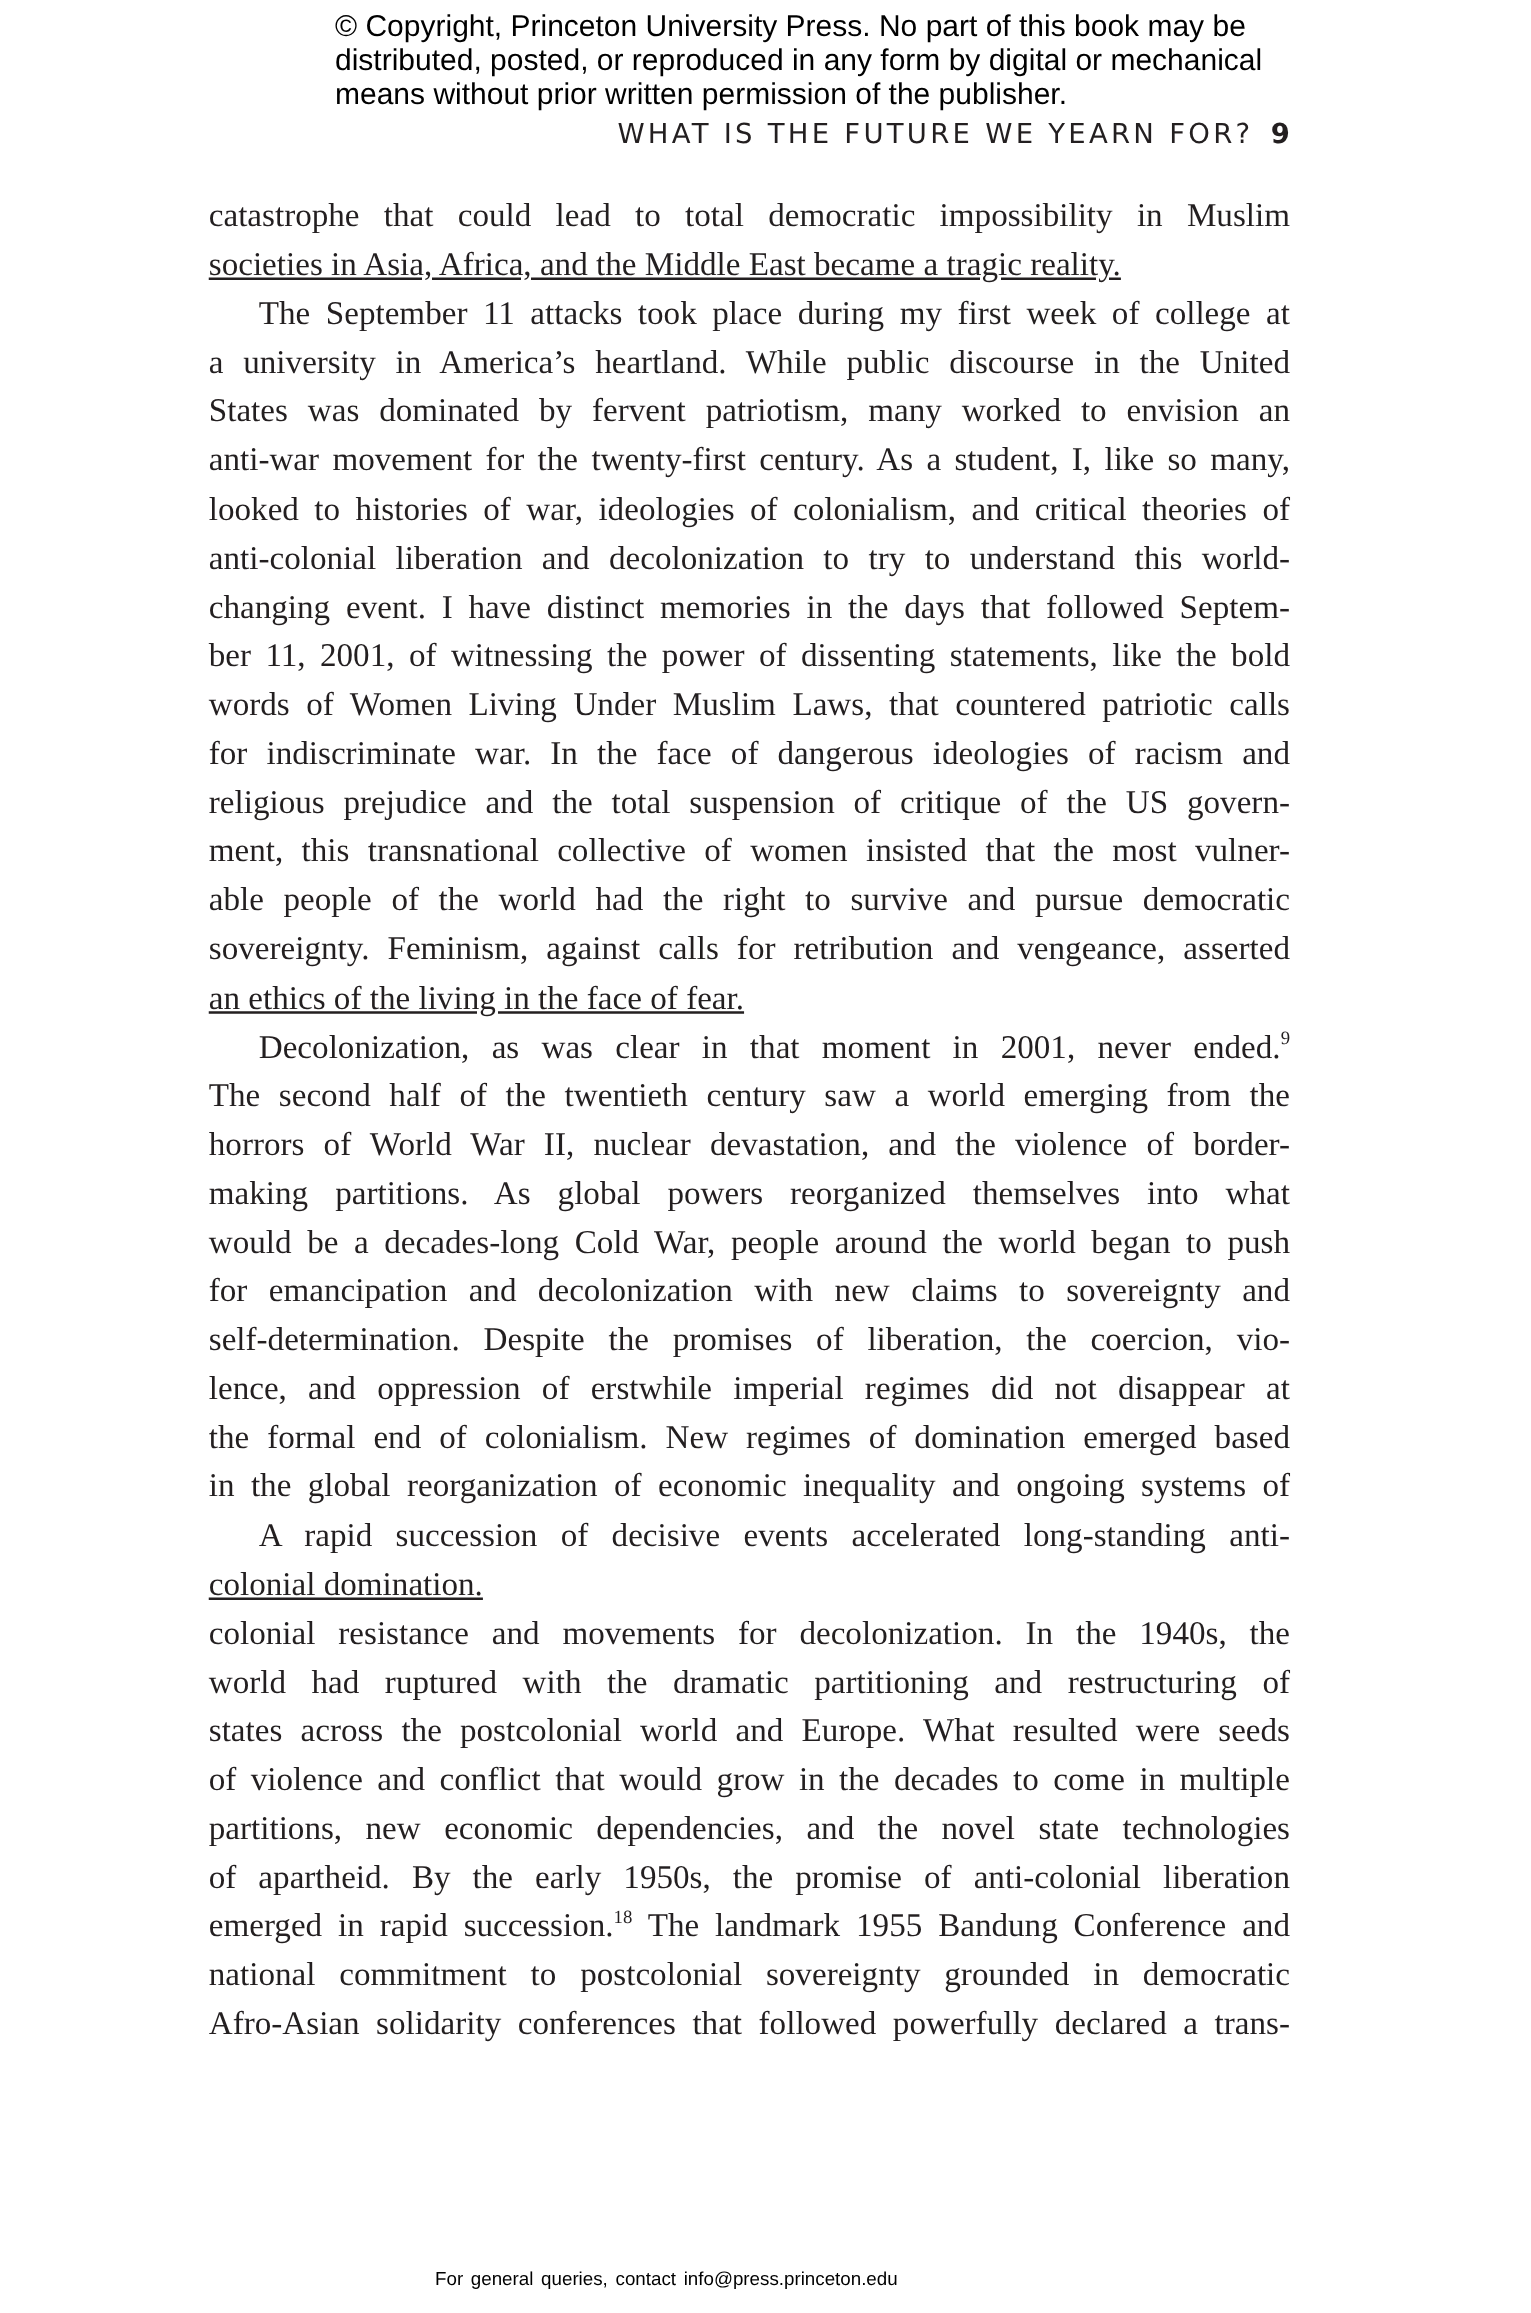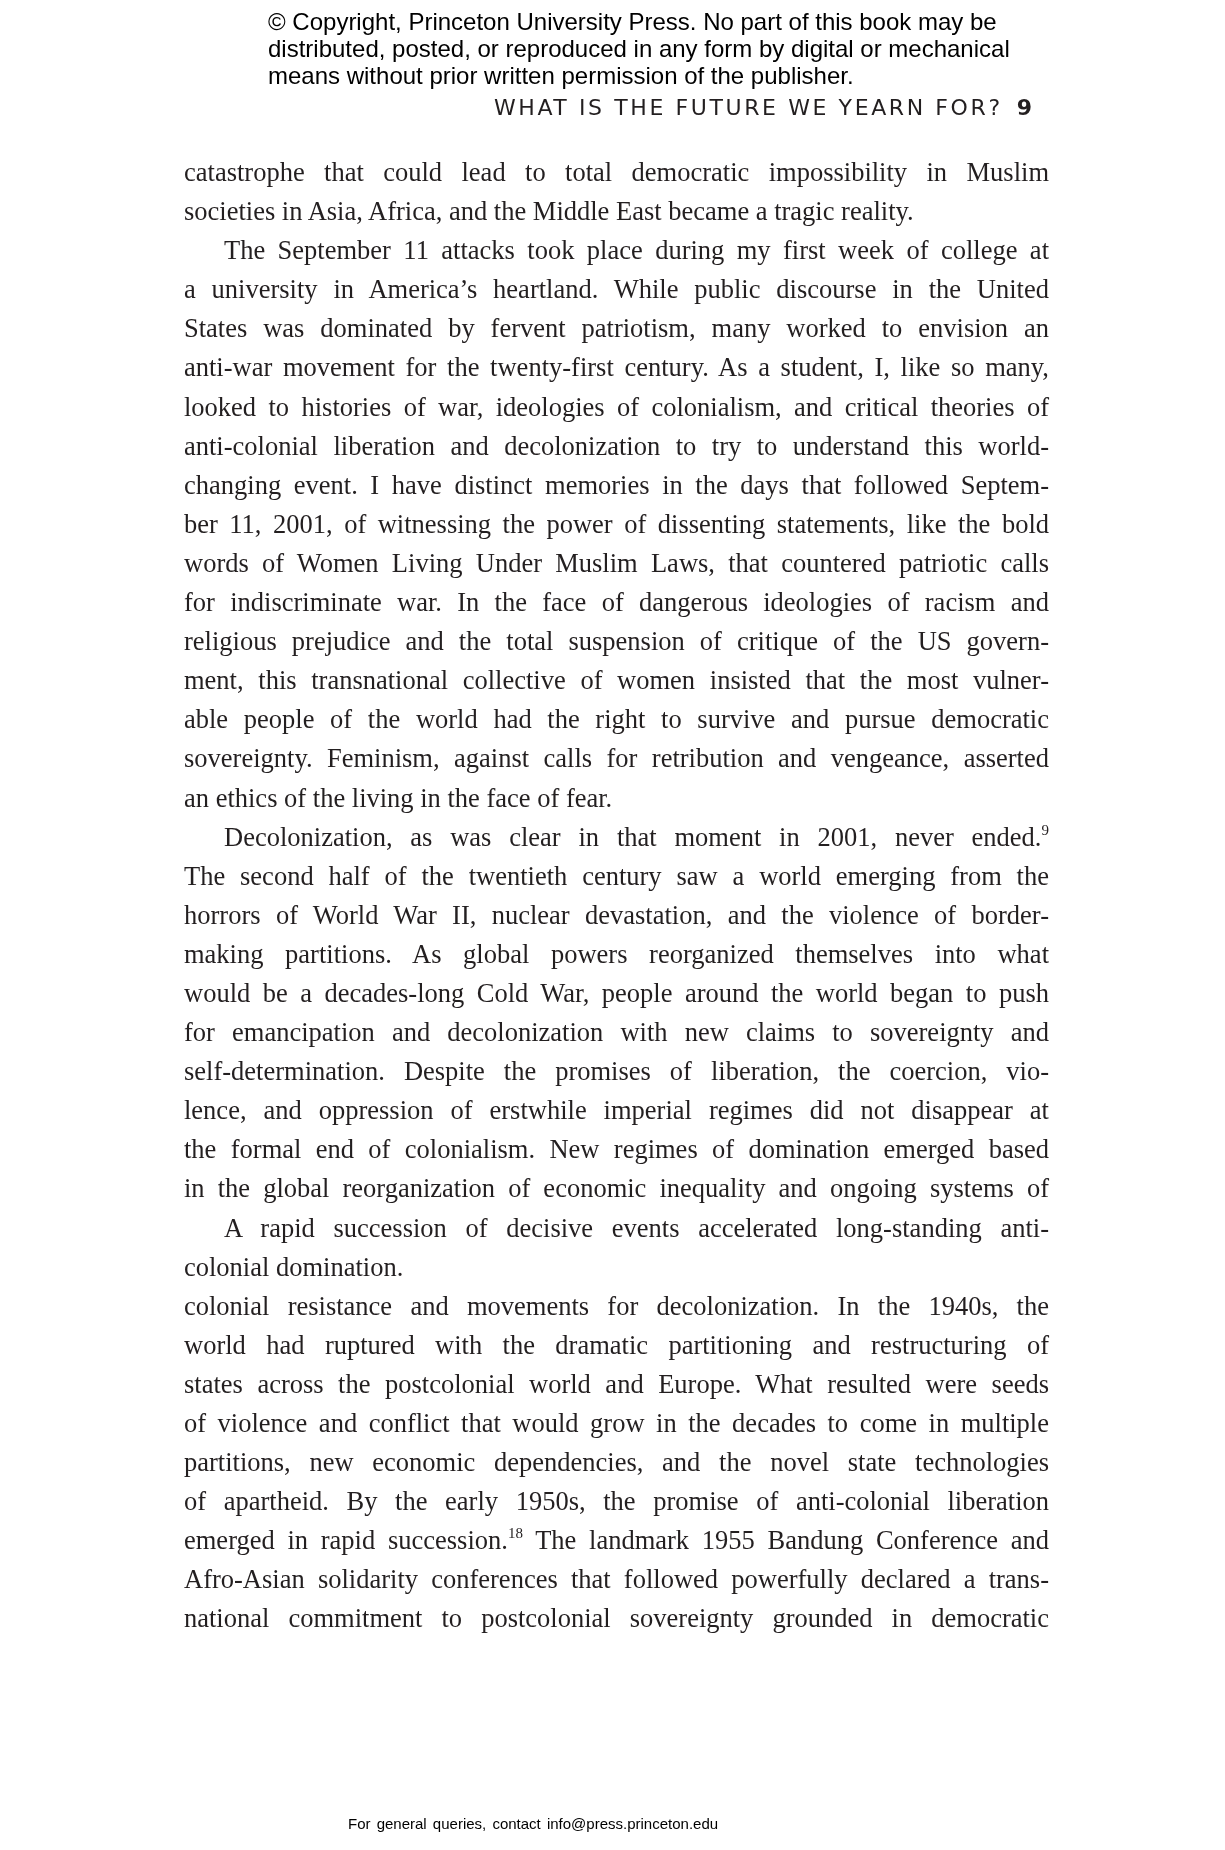--- a/index.html
+++ b/index.html
@@ -41,40 +41,41 @@
   .running-head .rh-title {
     font-weight: normal;
   }
   .running-head .rh-page {
     font-weight: bold;
     margin-left: 14px;
     letter-spacing: 0;
   }
   .body-text {
     position: absolute;
-    left: 184px;
+    left: 167px;
     top: 153px;
     width: 865px;
     font-family: "Liberation Serif", serif;
     font-size: 26.5px;
     line-height: 39.1px;
     color: #231f20;
   }
   .line {
     display: block;
     height: 39.1px;
     white-space: nowrap;
     text-align: justify;
     text-align-last: justify;
     white-space: normal;
     overflow: visible;
   }
   .line.last {
     text-align: center;
     text-align-last: left;
+    text-decoration: underline;
   }
   .line.indent {
     padding-left: 40px;
   }
   sup.note {
     font-size: 15px;
     line-height: 0;
     vertical-align: 11px;
   }
   .footer {
@@ -136,17 +137,17 @@
   <div class="line indent">A rapid succession of decisive events accelerated long-standing anti-</div>
 
   <div class="line last">colonial domination.</div>
   <div class="line">colonial resistance and movements for decolonization. In the 1940s, the</div>
   <div class="line">world had ruptured with the dramatic partitioning and restructuring of</div>
   <div class="line">states across the postcolonial world and Europe. What resulted were seeds</div>
   <div class="line">of violence and conflict that would grow in the decades to come in multiple</div>
   <div class="line">partitions, new economic dependencies, and the novel state technologies</div>
   <div class="line">of apartheid. By the early 1950s, the promise of anti-colonial liberation</div>
   <div class="line"><span>emerged in rapid succession.</span><sup class="note">18</sup> <span>The landmark 1955 Bandung Conference and</span></div>
+  <div class="line">national commitment to postcolonial sovereignty grounded in democratic</div>
   <div class="line">Afro-Asian solidarity conferences that followed powerfully declared a trans-</div>
-  <div class="line">national commitment to postcolonial sovereignty grounded in democratic</div>
 </div>
 
 <div class="footer">For general queries, contact info@press.princeton.edu</div>
 
 </body></html>

